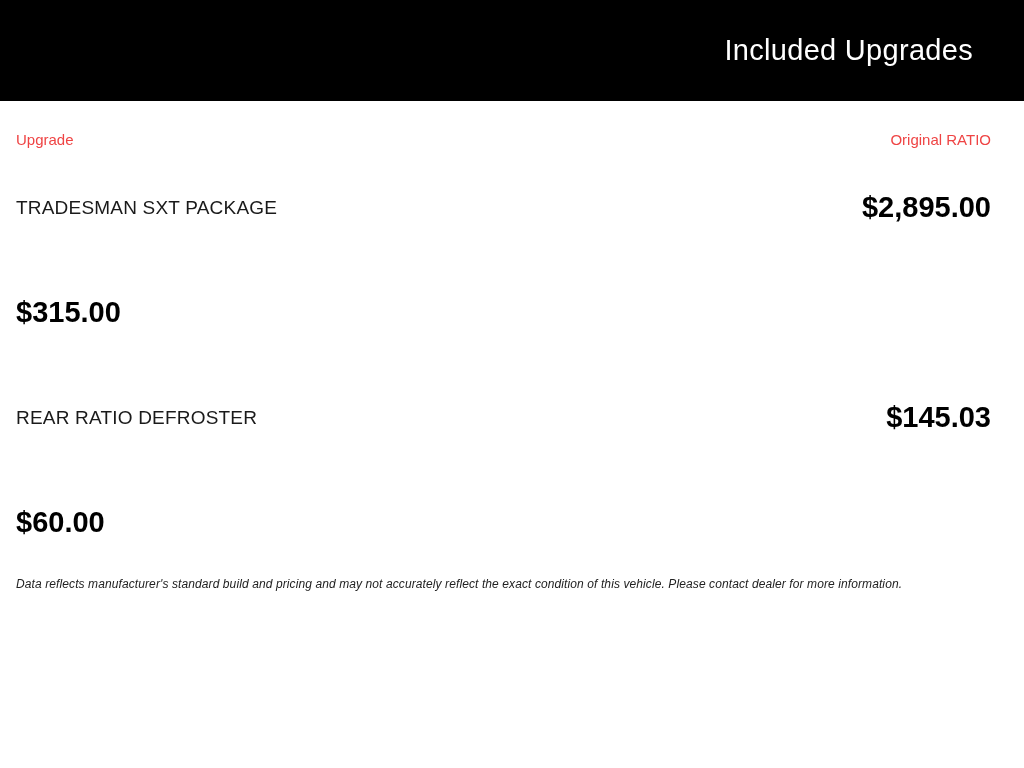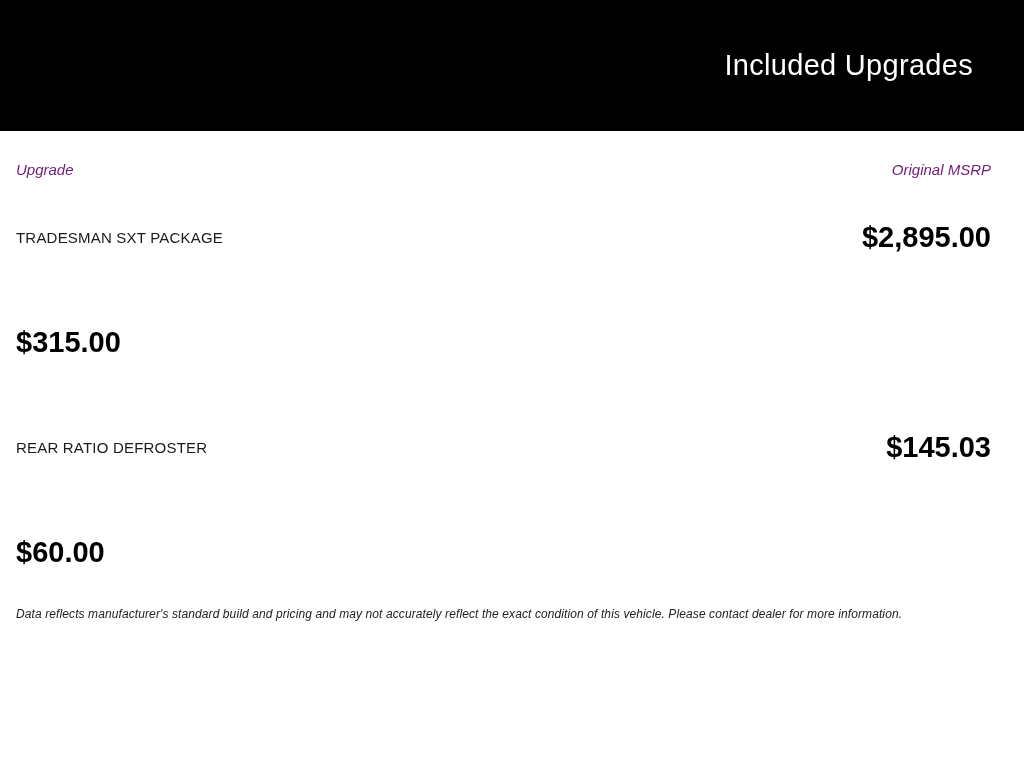--- a/index.html
+++ b/index.html
@@ -11,57 +11,56 @@
     background: #ffffff;
     font-family: "Liberation Sans", sans-serif;
     overflow: hidden;
   }
   .page {
     width: 1024px;
     height: 768px;
     background: #ffffff;
   }
   .topbar {
-    height: 131px;
+    height: 101px;
     background: #000000;
     display: flex;
     align-items: center;
     justify-content: flex-end;
     padding-right: 51px;
   }
   .page-title {
     margin: 0;
     color: #ffffff;
     font-size: 29px;
     font-weight: 400;
     letter-spacing: 0.3px;
   }
   .thead {
     display: flex;
     justify-content: space-between;
     align-items: flex-end;
     padding: 31px 33px 0 16px;
-    color: #701a75;
+    color: #ef4444;
     font-size: 15px;
     line-height: 15px;
     height: 46px;
-    font-style: italic;
   }
   .rows {
     margin-top: 8px;
   }
   .row {
     height: 105px;
     display: flex;
     justify-content: space-between;
     align-items: center;
     padding: 0 33px 0 16px;
   }
   .upgrade-name {
-    font-size: 15px;
+    font-size: 19px;
     color: #1a1a1a;
     letter-spacing: 0.2px;
   }
   .upgrade-price {
     font-size: 29px;
     font-weight: 700;
     color: #000000;
   }
   .disclaimer {
     margin: 0;
@@ -78,21 +77,21 @@
 <div class="page">
 
   <header class="topbar">
     <h1 class="page-title">Included Upgrades</h1>
   </header>
 
   <div>
 
     <div class="thead">
       <span>Upgrade</span>
-      <span>Original MSRP</span>
+      <span>Original RATIO</span>
     </div>
 
     <div class="rows">
 
       <div class="row">
         <span class="upgrade-name">TRADESMAN SXT PACKAGE</span>
         <span class="upgrade-price">$2,895.00</span>
       </div>
 
       <div class="row">

